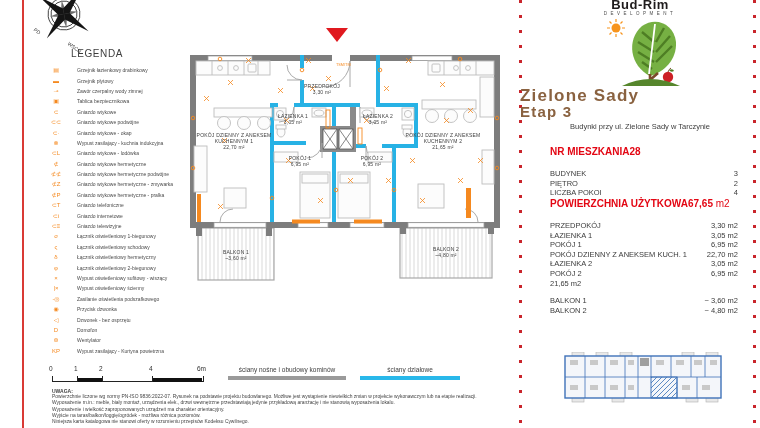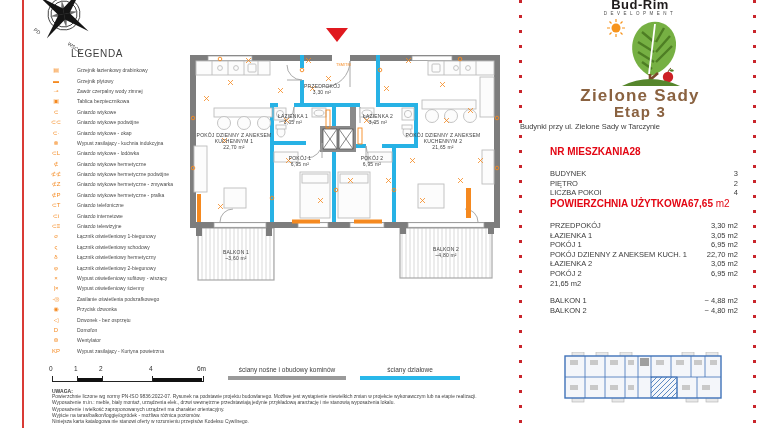--- a/index.html
+++ b/index.html
@@ -20,23 +20,23 @@
   .sb-num{position:absolute;font-size:6.5px;color:#2e2e2e}
   .wl-lab{position:absolute;font-size:6.5px;color:#3d3d3d;text-align:center}
   
   .note-title{font-size:5px;color:#3f3f3f;font-weight:bold}
   .note-line{font-size:4.9px;line-height:6.3px;color:#3f3f3f;white-space:nowrap}
   
   .brandname{position:absolute;left:520px;top:-3px;width:240px;text-align:center;
     font-size:13px;font-weight:bold;color:#1f1c1d;letter-spacing:.5px}
   .branddev{position:absolute;left:520px;top:11px;width:240px;text-align:center;
     font-size:4.5px;letter-spacing:3.5px;color:#4d4d4d}
-  .projname{position:absolute;left:520px;width:240px;text-align:center;font-weight:bold;
+  .projname{position:absolute;left:520px;width:240px;text-align:left;font-weight:bold;
     color:#8a6240;letter-spacing:1.2px}
-  .projaddr{position:absolute;left:520px;top:122px;width:240px;font-size:7.5px;color:#3c3c3c}
+  .projaddr{position:absolute;left:520px;top:122px;width:240px;text-align:center;font-size:7.5px;color:#3c3c3c}
   .dpanel{position:absolute;left:550px;width:188px}
   .d-head{display:flex;justify-content:flex-start;font-size:10px;font-weight:bold;color:#e30613}
   .d-row{display:flex;justify-content:space-between;font-size:7.5px;color:#3b3b3b;line-height:9.6px}
   .d-rows{margin-top:12px}
 </style>
 </head>
 <body>
 
 <div id="stage">
 
@@ -513,21 +513,21 @@
         </div>
 
         <div class="d-row">
           <span>21,65 m2</span>
         </div>
       </div>
     <div class="d-rows" style="margin-top:8px">
 
         <div class="d-row">
           <span>BALKON 1</span>
-          <span>~ 4,88 m2</span>
+          <span>~ 3,60 m2</span>
         </div>
 
         <div class="d-row">
           <span>BALKON 2</span>
           <span>~ 4,80 m2</span>
         </div>
       </div>
   </div>
 
   <svg class="abs" style="left:562px;top:352px" width="162" height="54" viewBox="0 0 162 54">

